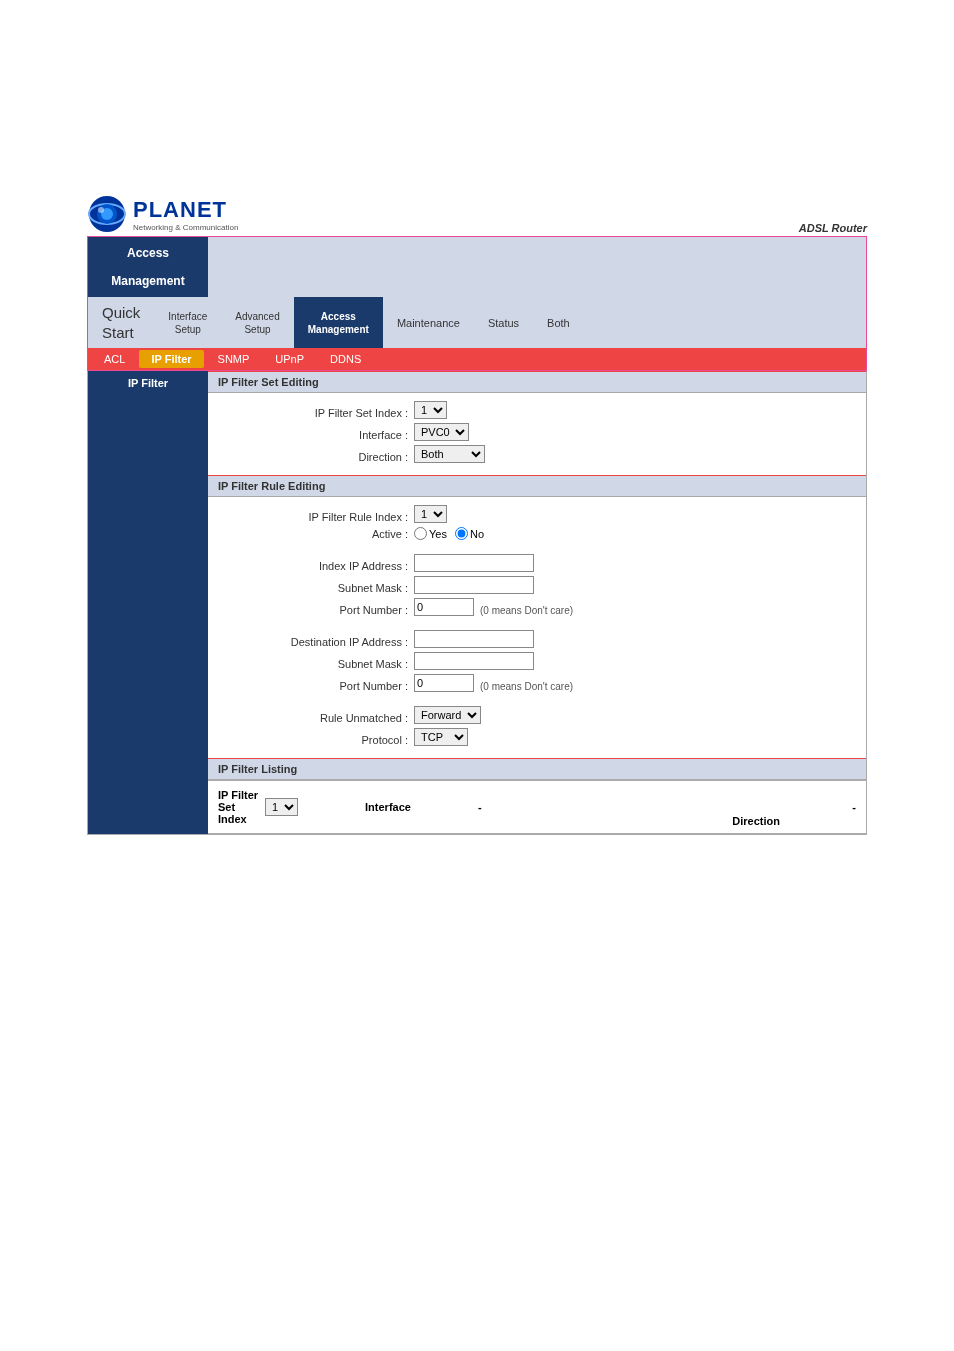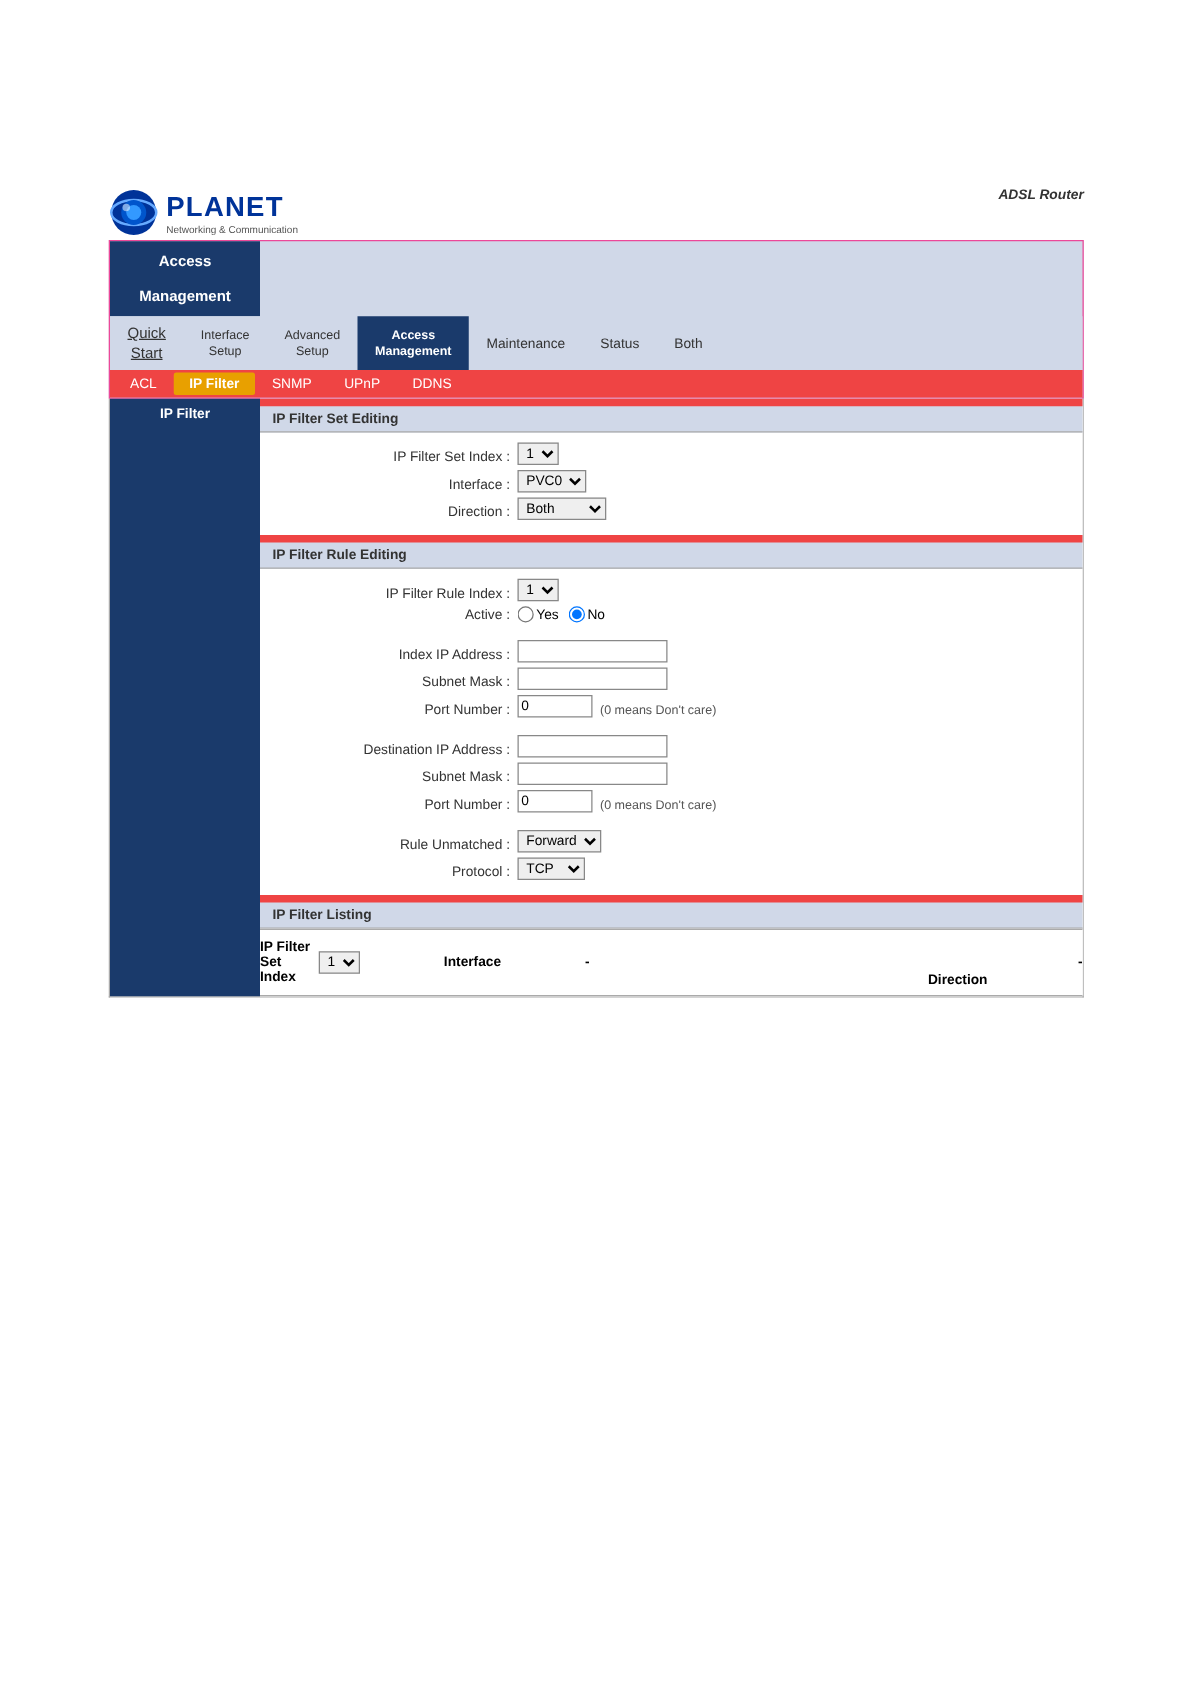--- a/index.html
+++ b/index.html
@@ -13,22 +13,23 @@
     }
 
     .router-container {
       width: 780px;
       margin: 0 auto;
     }
 
     .logo-bar {
       display: flex;
       justify-content: space-between;
-      align-items: flex-start;
+      align-items: flex-end;
       margin-bottom: 2px;
+      margin-top: 44px;
     }
 
     .logo {
       display: flex;
       align-items: center;
       gap: 6px;
     }
 
     .logo-text-block {
       display: flex;
@@ -151,21 +152,21 @@
     }
 
     
     .section-header {
       background: #d0d8e8;
       padding: 4px 10px;
       font-weight: bold;
       font-size: 11px;
       color: #333;
       border-bottom: 1px solid #aaa;
-      border-top: 6px solid #ef4444;
+      border-top: 1px solid #ef4444;
     }
 
     .section-body {
       padding: 8px 20px 8px 20px;
     }
 
     .form-row {
       display: flex;
       align-items: flex-end;
       margin-bottom: 4px;
@@ -203,21 +204,21 @@
     .port-hint {
       font-size: 10px;
       color: #555;
       margin-left: 6px;
     }
 
     
     .listing-header {
       display: flex;
       align-items: center;
-      padding: 6px 0;
+      padding: 6px 10px;
       background: #fff;
       border-top: 1px solid #aaa;
       border-bottom: 1px solid #aaa;
       font-weight: bold;
       font-size: 11px;
       gap: 20px;
     }
 
     .listing-header-label {
       font-size: 11px;
@@ -261,21 +262,21 @@
     </div>
 
     <div class="main-nav">
       <div class="nav-sidebar">
         <span>Access</span>
           <br>
         <span>Management</span>
       </div>
       <div class="nav-tabs-area">
         <div class="nav-top-tabs">
-          <div class="nav-tab" style="font-size:12px; text-align:center; line-height:1.3;text-decoration:underline;">Quick<br>Start</div>
+          <div class="nav-tab" style="font-size:15px; line-height:1.3;">Quick<br>Start</div>
           <div class="nav-tab" style="font-size:10px; text-align:center; line-height:1.3;">Interface<br>Setup</div>
           <div class="nav-tab" style="font-size:10px; text-align:center; line-height:1.3;">Advanced<br>Setup</div>
           <div class="nav-tab active" style="font-size:10px; text-align:center; line-height:1.3;">Access<br>Management</div>
           <div class="nav-tab">Maintenance</div>
           <div class="nav-tab">Status</div>
           <div class="nav-tab">Both</div>
         </div>
         <div class="nav-sub-tabs">
           <div class="nav-sub-tab">ACL</div>
           <div class="nav-sub-tab active">IP Filter</div>

